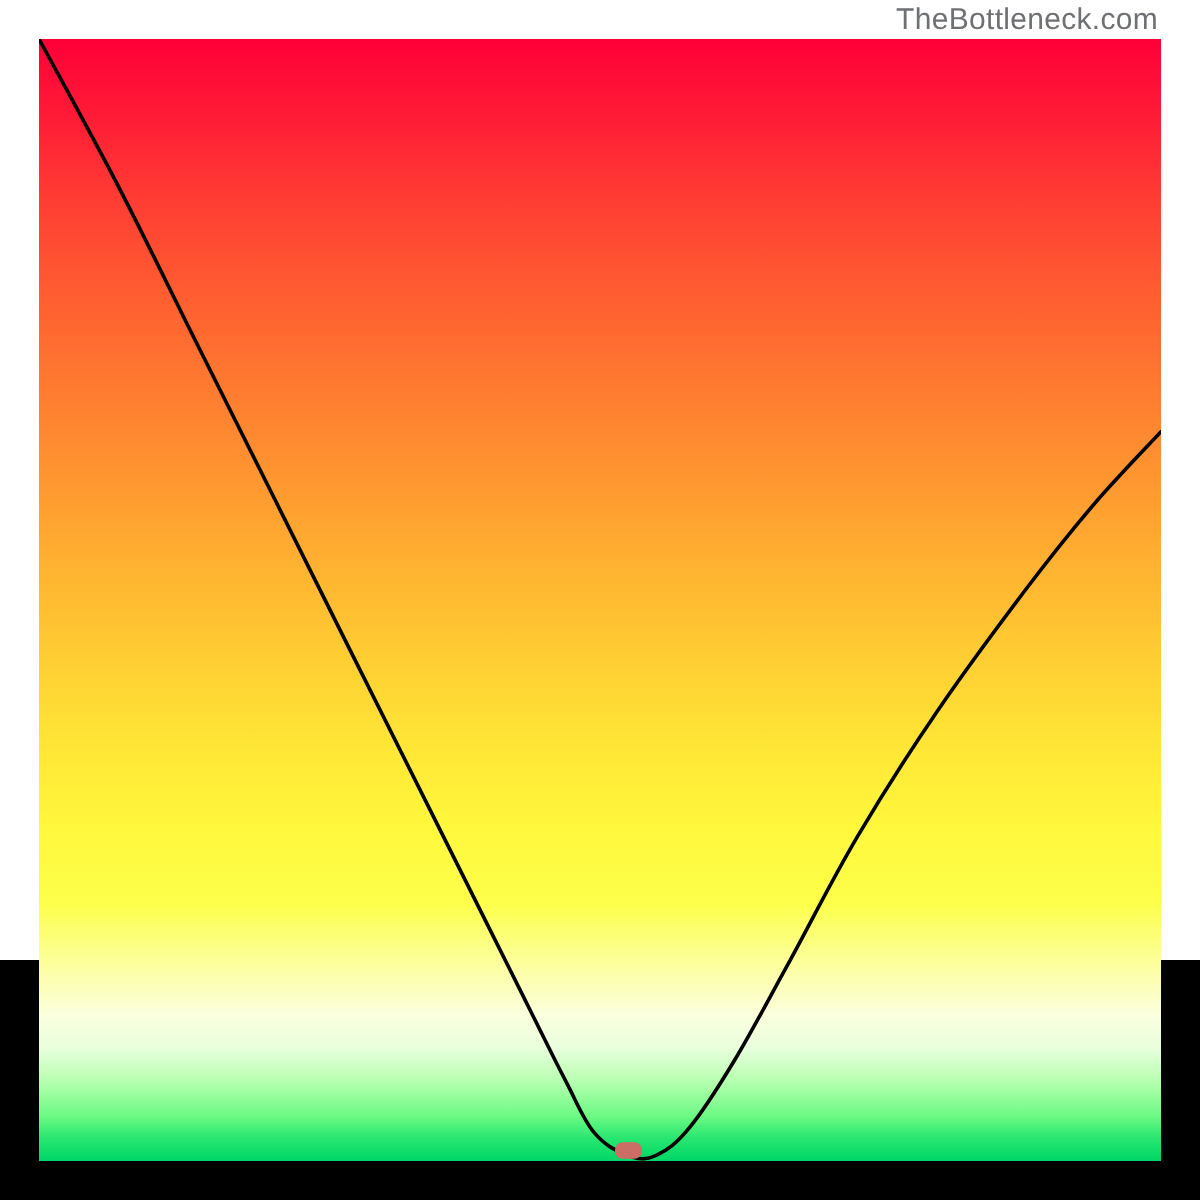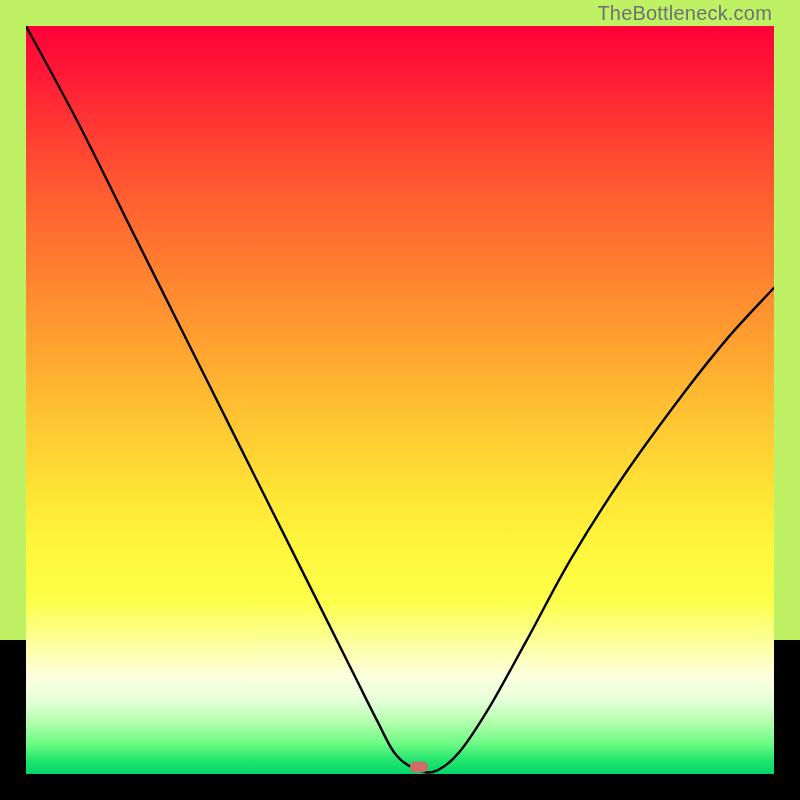--- a/index.html
+++ b/index.html
@@ -10,21 +10,21 @@
     background: #000;
     overflow: hidden;
     position: relative;
   }
   .frame {
     position: absolute;
     top: 0;
     left: 0;
     width: 800px;
     height: 640px;
-    background: #bef264;
+    background: #ffffff;
   }
   .plot-area {
     position: absolute;
     top: 26px;
     left: 26px;
     width: 748px;
     height: 748px;
     overflow: hidden;
   }
   .gradient {

